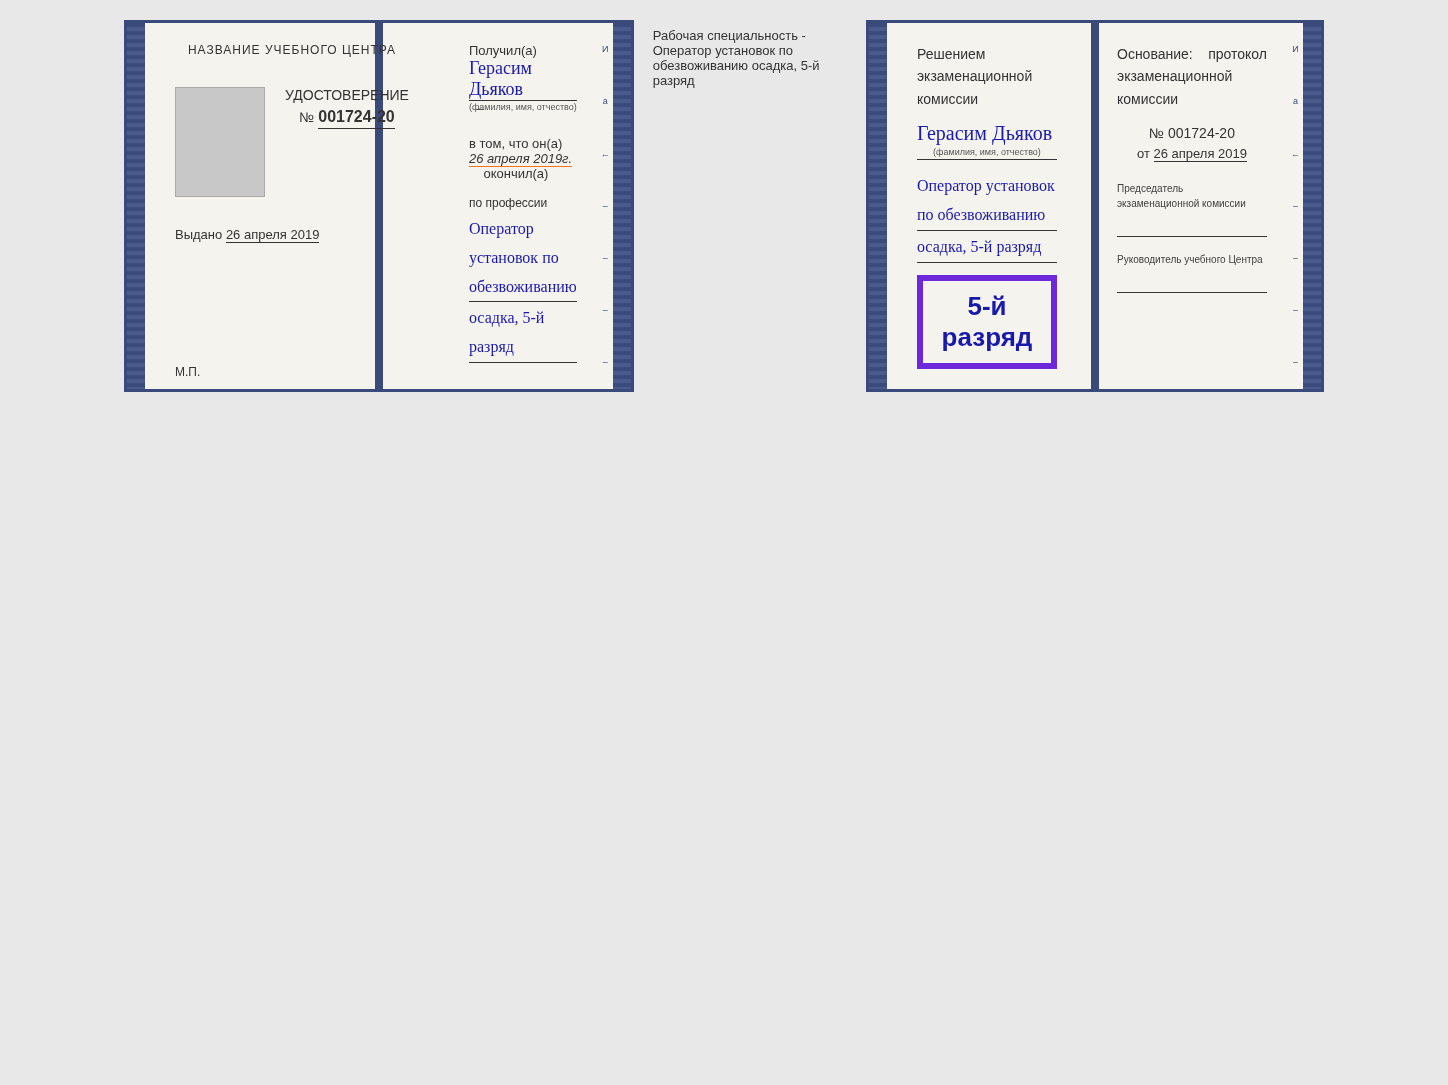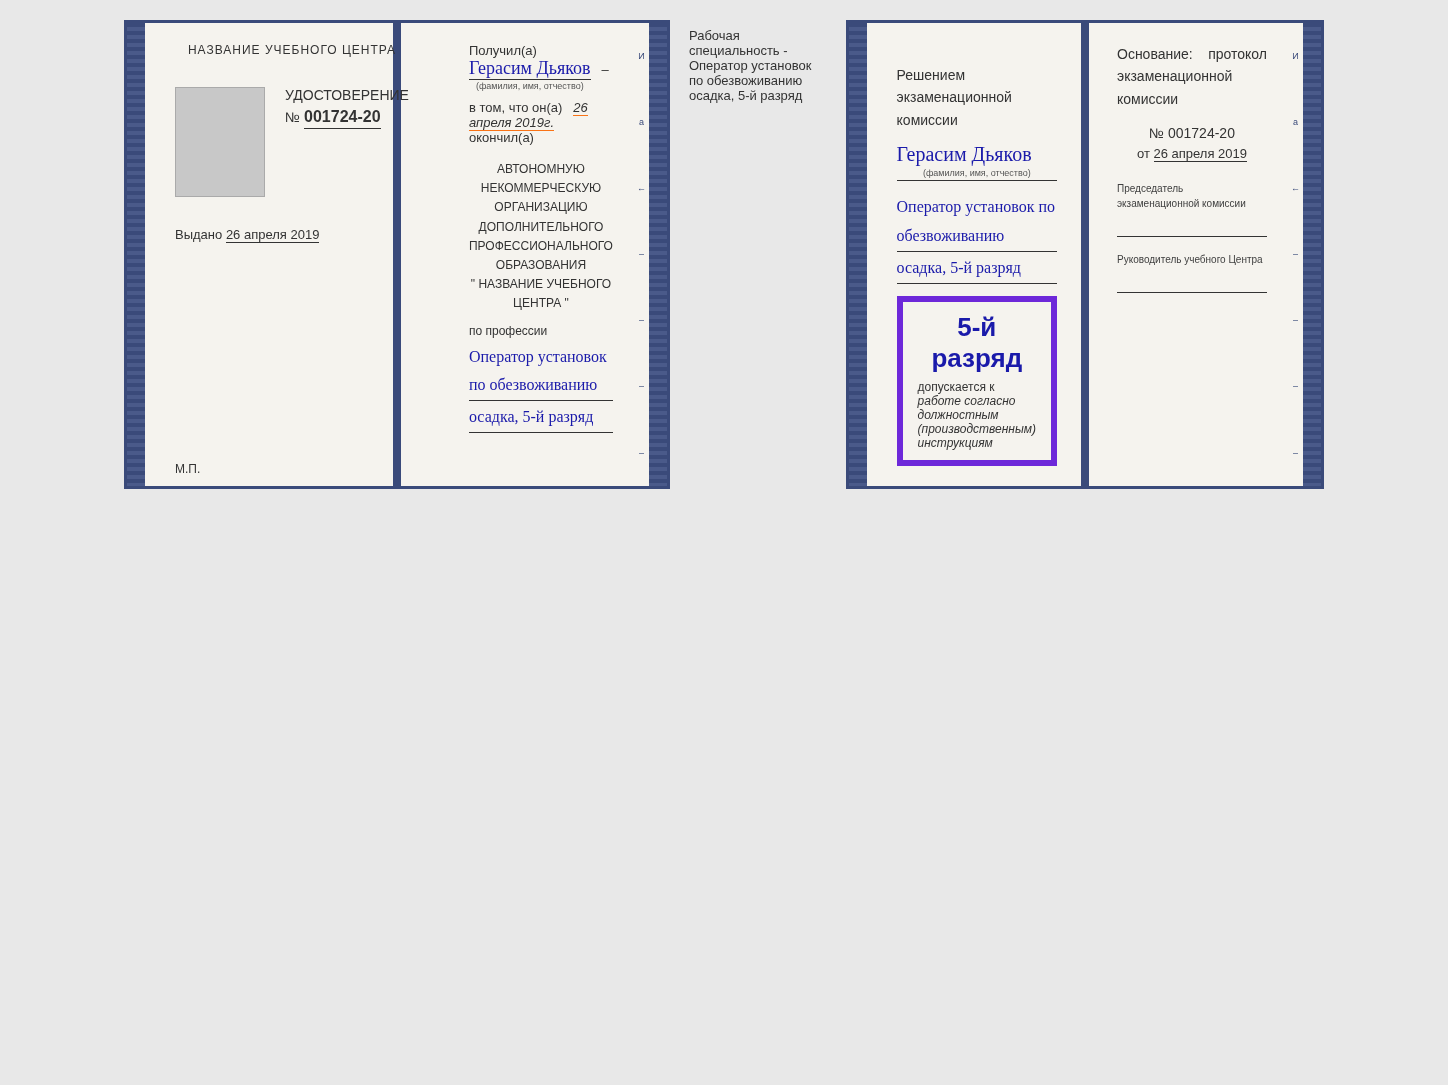--- a/index.html
+++ b/index.html
@@ -86,21 +86,21 @@
     .photo-placeholder {
       width: 90px;
       height: 110px;
       background: #c8c8c8;
       border: 1px solid #aaa;
       flex-shrink: 0;
     }
 
     .cert-number-block {
       flex: 1;
-      text-align: left;
+      text-align: center;
     }
 
     .cert-label {
       font-size: 14px;
       font-family: Arial, sans-serif;
       color: #333;
     }
 
     .cert-number {
       font-size: 16px;
@@ -242,21 +242,20 @@
     }
 
     
     .commission-title {
       font-size: 14px;
       font-family: Arial, sans-serif;
       color: #333;
       line-height: 1.6;
       margin-bottom: 12px;
       text-align: justify;
-      margin-top: 21px;
     }
 
     .commission-name {
       font-size: 20px;
       font-family: 'Segoe Script', 'Brush Script MT', cursive;
       color: #1a1aaa;
       border-bottom: 1px solid #333;
       display: block;
       position: relative;
       padding-bottom: 14px;
@@ -437,25 +436,20 @@
       </div>
 
       <div class="date-line">
         <span>в том, что он(а)</span>
         &nbsp;
         <span class="date-value">26 апреля 2019г.</span>
         &nbsp;&nbsp;&nbsp;
         <span>окончил(а)</span>
       </div>
 
-      <div class="org-block">
-        <div>АВТОНОМНУЮ НЕКОММЕРЧЕСКУЮ ОРГАНИЗАЦИЮ</div>
-        <div>ДОПОЛНИТЕЛЬНОГО ПРОФЕССИОНАЛЬНОГО ОБРАЗОВАНИЯ</div>
-        <div>"   НАЗВАНИЕ УЧЕБНОГО ЦЕНТРА   "</div>
-      </div>
 
       <div class="profession-label">по профессии</div>
       <span class="profession-value">Оператор установок по обезвоживанию</span>
       <span class="profession-sub">осадка, 5-й разряд</span>
     </div>
 
     <div class="side-decoration">
       <span>И</span>
       <span>а</span>
       <span>←</span>
@@ -479,24 +473,20 @@
       <span class="commission-name">
         <span>Герасим Дьяков</span>
         <span class="commission-name-sub">(фамилия, имя, отчество)</span>
       </span>
 
       <span class="qualification-value">Оператор установок по обезвоживанию</span>
       <span class="qualification-sub">осадка, 5-й разряд</span>
 
       <div class="stamp-box">
         <div class="stamp-rank">5-й разряд</div>
-        <div class="stamp-permission">
-          <span>допускается к</span>
-          <span class="stamp-permission-italic">работе согласно должностным (производственным) инструкциям</span>
-        </div>
       </div>
     </div>
 
     <div class="cert-right">
       <div class="basis-title">Основание: протокол экзаменационной комиссии</div>
 
       <div class="basis-number">№  001724-20</div>
 
       <div class="basis-date">
         <span>от</span>

